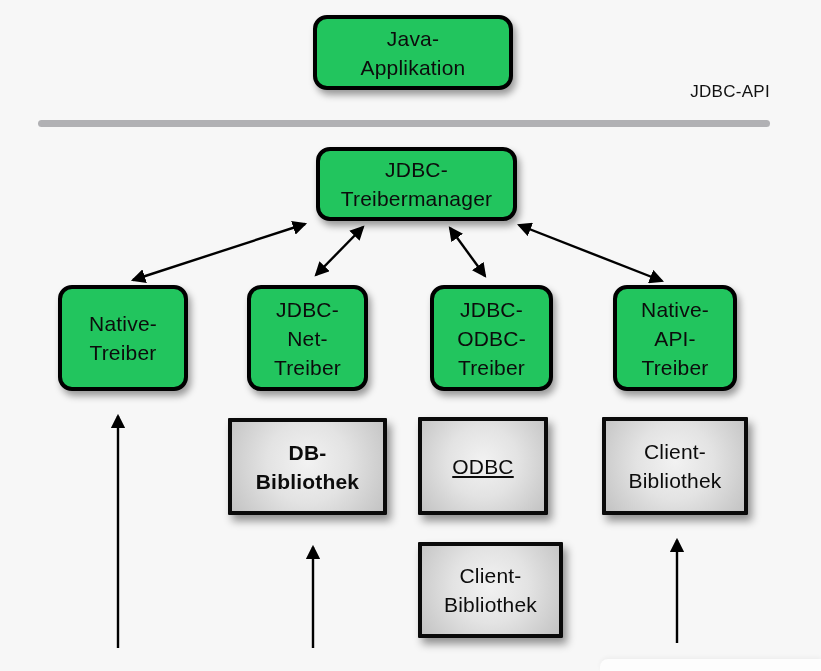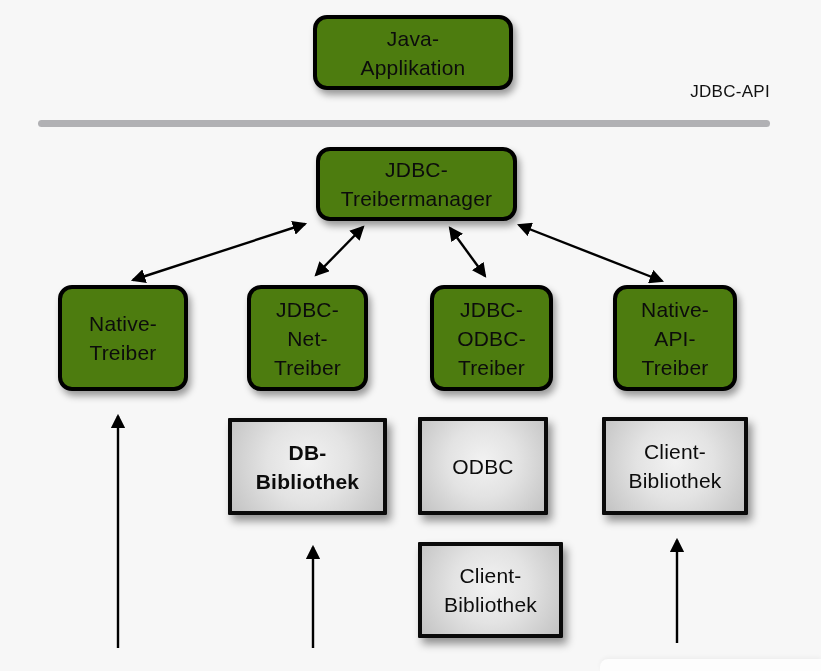--- a/index.html
+++ b/index.html
@@ -28,40 +28,40 @@
     flex-direction: column;
     align-items: center;
     justify-content: center;
     text-align: center;
     color: #0c0c0c;
     font-size: 21px;
     line-height: 29px;
     letter-spacing: 0.2px;
   }
   .node.white {
-    background: #4d7c0f;
+    background: #22c55e;
     border: 4px solid #000000;
     border-radius: 14px;
     box-shadow: 3px 5px 7px rgba(0,0,0,0.38);
   }
   .node.gray {
     background: radial-gradient(circle at 50% 45%, #f2f2f2 0%, #e3e3e3 45%, #c3c3c3 100%);
     border: 4px solid #0a0a0a;
     border-radius: 1px;
     box-shadow: 4px 6px 8px rgba(0,0,0,0.42);
   }
   
   .n-java   { left: 313px; top: 15px;  width: 200px; height: 75px; }
   .n-mgr    { left: 316px; top: 147px; width: 201px; height: 74px; }
   .n-np     { left: 58px;  top: 285px; width: 130px; height: 106px; }
   .n-net    { left: 247px; top: 285px; width: 121px; height: 106px; }
   .n-odbcbr { left: 430px; top: 285px; width: 123px; height: 106px; }
   .n-napi   { left: 613px; top: 285px; width: 124px; height: 106px; }
   .n-dbmw   { left: 228px; top: 418px; width: 159px; height: 97px; font-weight: bold; }
-  .n-odbc   { left: 418px; top: 417px; width: 130px; height: 98px; }
+  .n-odbc   { left: 418px; top: 417px; width: 130px; height: 98px; text-decoration: underline; }
   .n-clr    { left: 602px; top: 417px; width: 146px; height: 98px; }
   .n-clm    { left: 418px; top: 542px; width: 145px; height: 96px; }
 
   .separator {
     position: absolute;
     left: 38px;
     top: 120px;
     width: 732px;
     height: 7px;
     border-radius: 4px;

